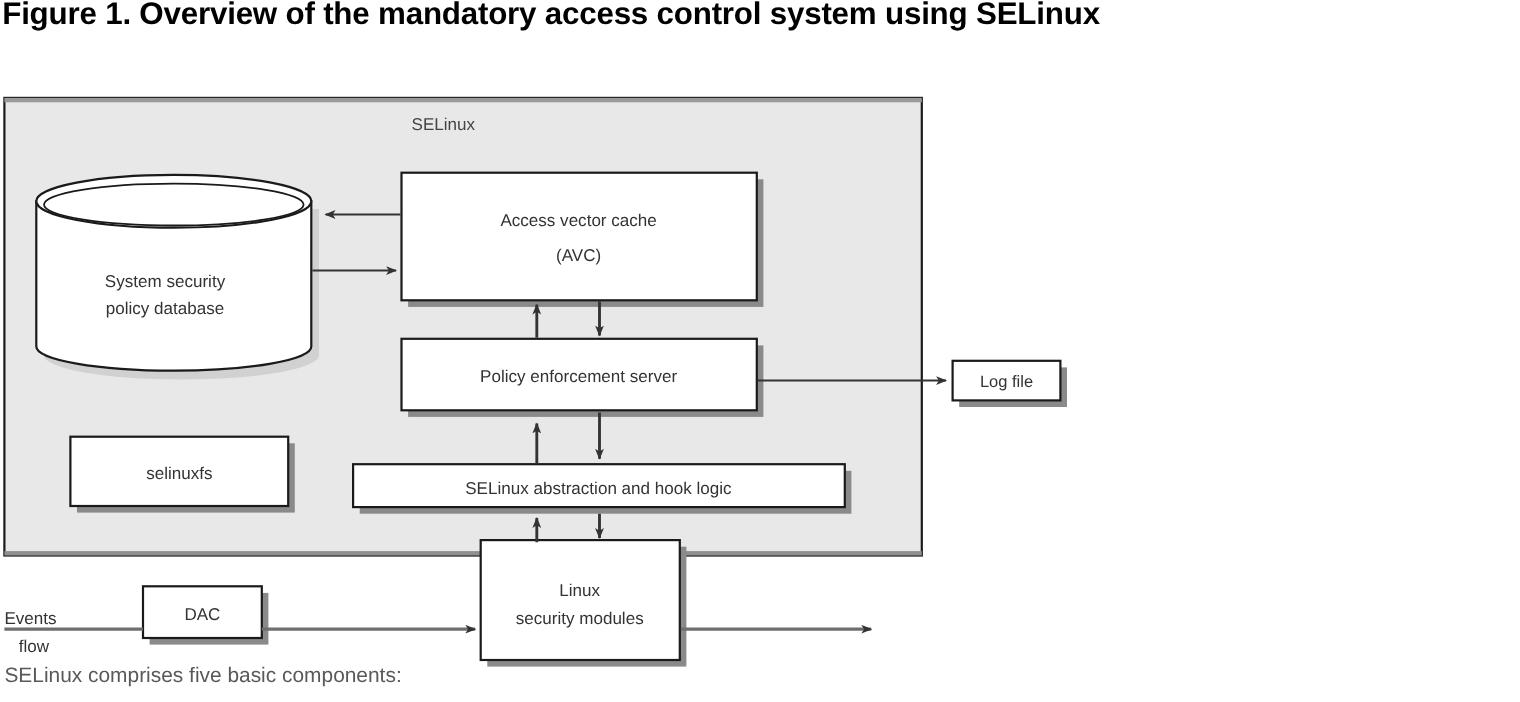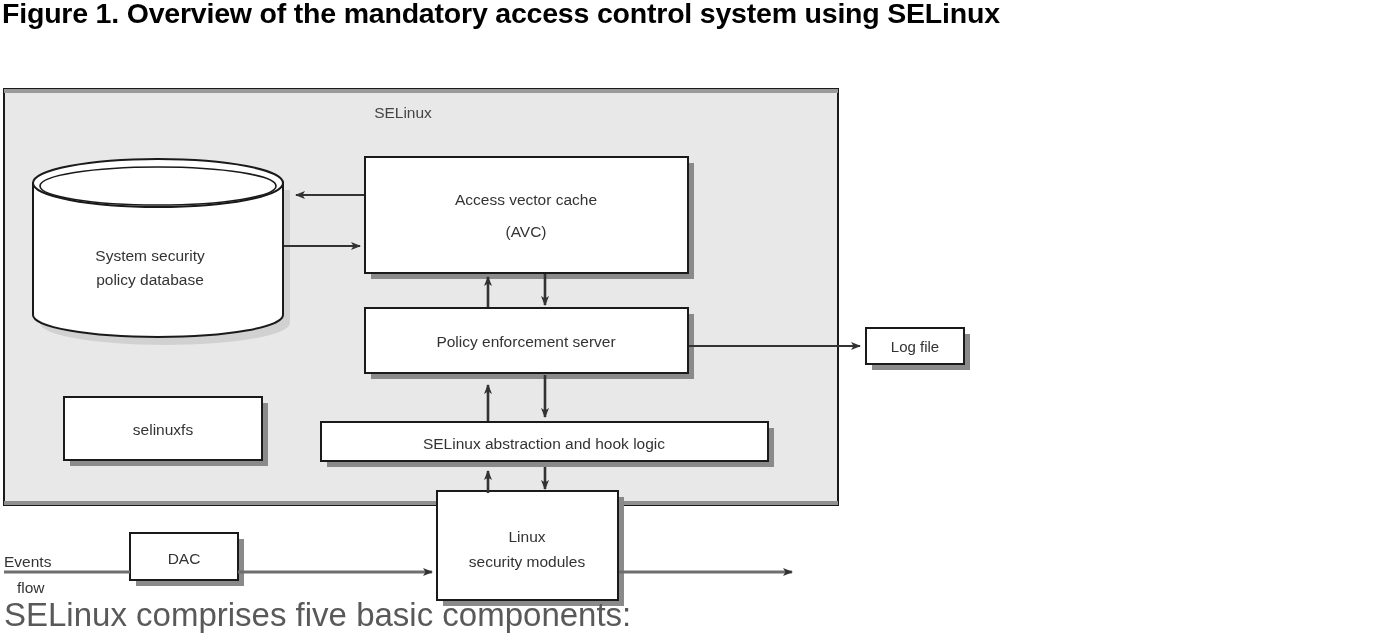--- a/index.html
+++ b/index.html
@@ -35,21 +35,21 @@
     letter-spacing: -0.2px;
     white-space: nowrap;
     line-height: 34px;
   }
 
   
   .figure-caption {
     position: absolute;
     left: 4px;
     top: 600px;
-    font-size: 33px;
+    font-size: 19px;
     color: #595959;
     white-space: nowrap;
     line-height: 30px;
   }
 
   
   #diagram {
     position: absolute;
     left: 0;
     top: 15px;

